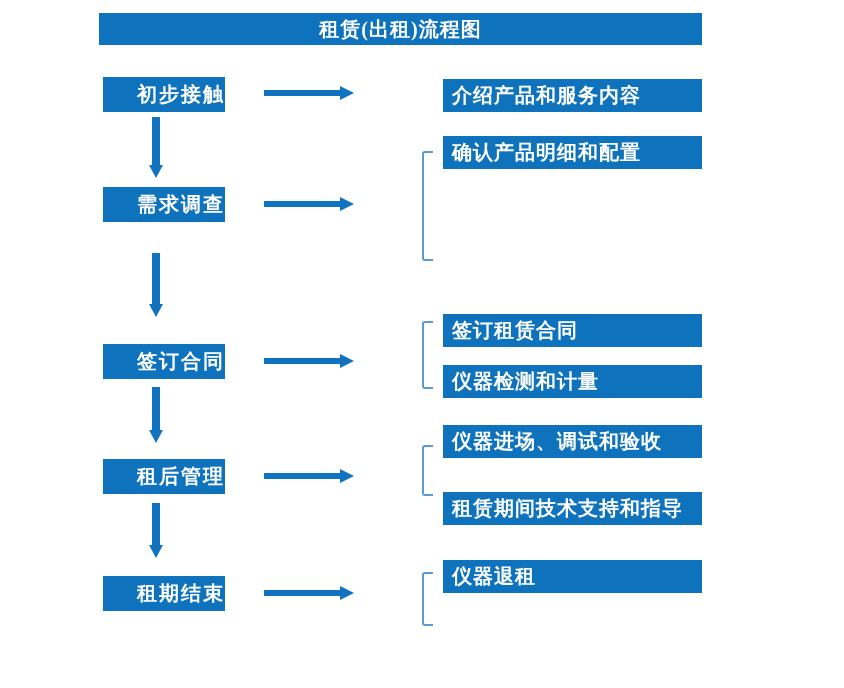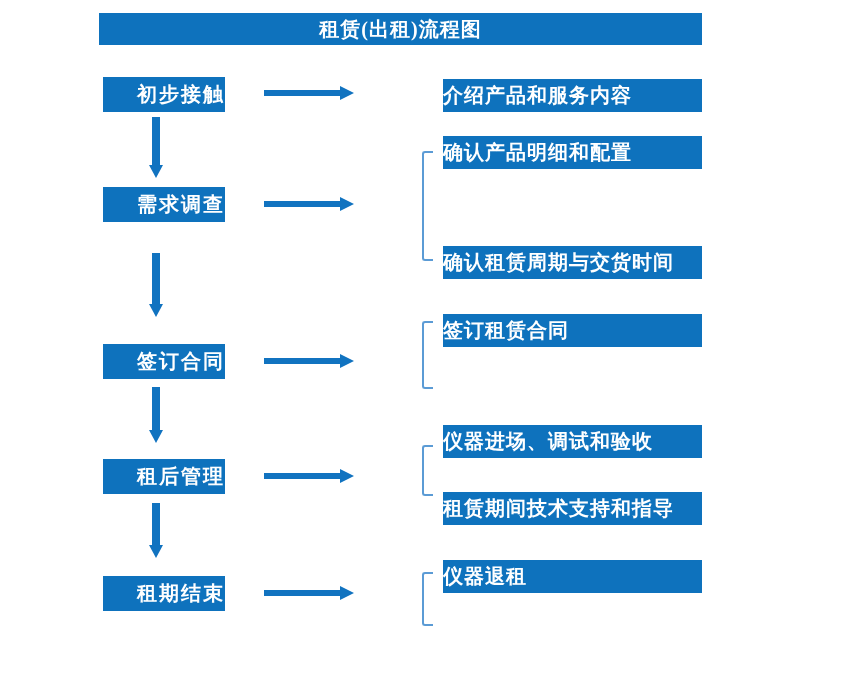--- a/index.html
+++ b/index.html
@@ -46,20 +46,21 @@
     position: absolute;
     left: 443px;
     width: 259px;
     height: 33px;
     background: #0e72bd;
     color: #ffffff;
     font-size: 20px;
     font-weight: bold;
     letter-spacing: 1px;
     text-align: left;
+    padding-left: 9px;
     box-sizing: border-box;
     line-height: 33px;
     white-space: nowrap;
   }
   .h-arrow {
     position: absolute;
     left: 264px;
     width: 90px;
     height: 16px;
   }
@@ -87,22 +88,22 @@
   <div class="title-bar">租赁(出租)流程图</div>
 
   <div class="stage" style="top:77px">初步接触</div>
   <div class="stage" style="top:187px">需求调查</div>
   <div class="stage" style="top:344px">签订合同</div>
   <div class="stage" style="top:459px">租后管理</div>
   <div class="stage" style="top:576px">租期结束</div>
 
   <div class="detail" style="top:79px">介绍产品和服务内容</div>
   <div class="detail" style="top:136px">确认产品明细和配置</div>
-  <div class="detail" style="top:246px">确认租赁周期与交货时间</div>
   <div class="detail" style="top:314px">签订租赁合同</div>
+  <div class="detail" style="top:365px">仪器检测和计量</div>
   <div class="detail" style="top:425px">仪器进场、调试和验收</div>
   <div class="detail" style="top:560px">仪器退租</div>
   <div class="detail" style="top:492px">租赁期间技术支持和指导</div>
 
   <div class="h-arrow" style="top:85px">
     <svg width="90" height="16" viewBox="0 0 90 16">
         <rect x="0" y="5" width="78" height="6" fill="#1173c0"></rect>
         <polygon points="76,1 76,15 90,8" fill="#1173c0"></polygon>
       </svg>
   </div>

